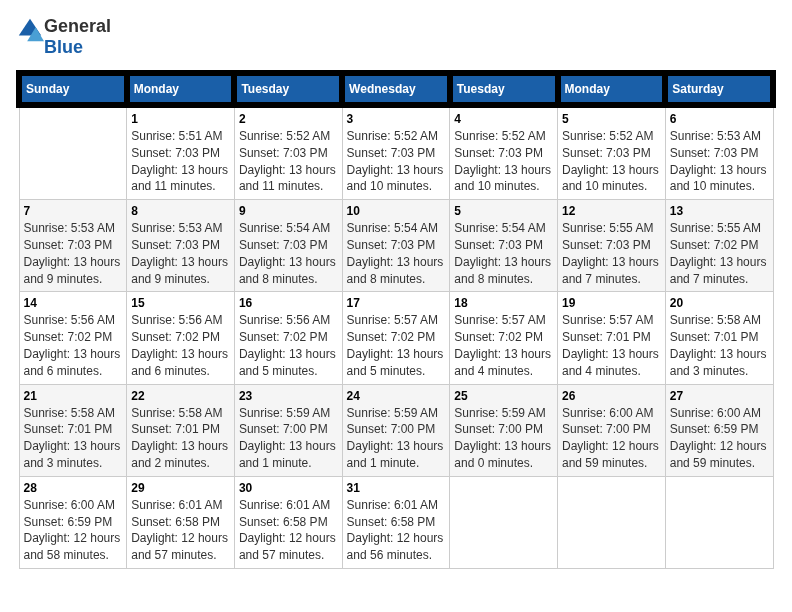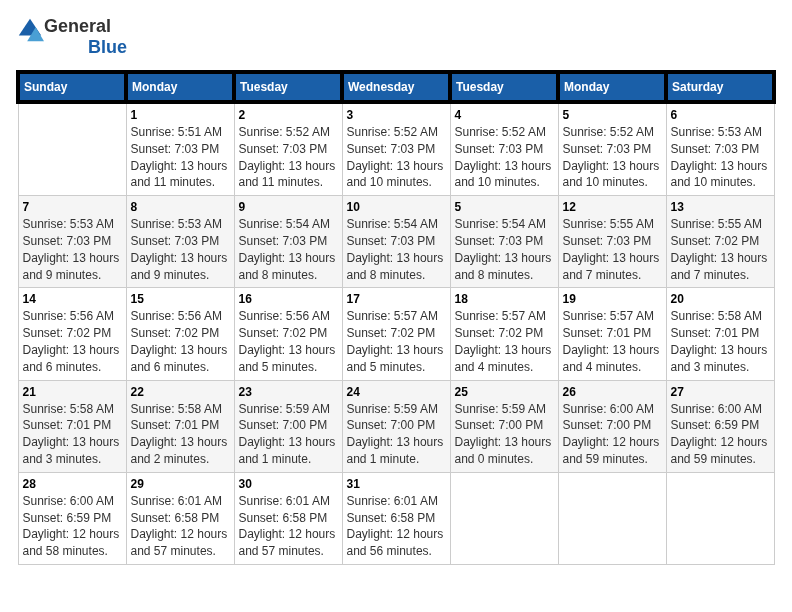--- a/index.html
+++ b/index.html
@@ -22,21 +22,20 @@
     }
     .logo-text-general {
       font-size: 18px;
       font-weight: bold;
       color: #333;
     }
     .logo-text-blue {
       font-size: 18px;
       font-weight: bold;
       color: #1a5fa8;
-      margin-left: 44px;
     }
     .logo-icon {
       width: 28px;
       height: 28px;
     }
     .title-block {
       text-align: right;
     }
     .main-title {
       font-size: 36px;
@@ -51,21 +50,21 @@
       width: 100%;
       border-collapse: collapse;
       font-size: 11px;
     }
     thead tr th {
       background-color: #1a5fa8;
       color: #fff;
       padding: 6px 4px;
       text-align: left;
       font-size: 12px;
-      border: 4px solid #000000;
+      border: 6px solid #000000;
     }
     tbody tr td {
       border: 1px solid #ccc;
       padding: 4px 4px;
       vertical-align: top;
       background: #fff;
       min-height: 80px;
     }
     tbody tr:nth-child(even) td {
       background: #f5f5f5;

